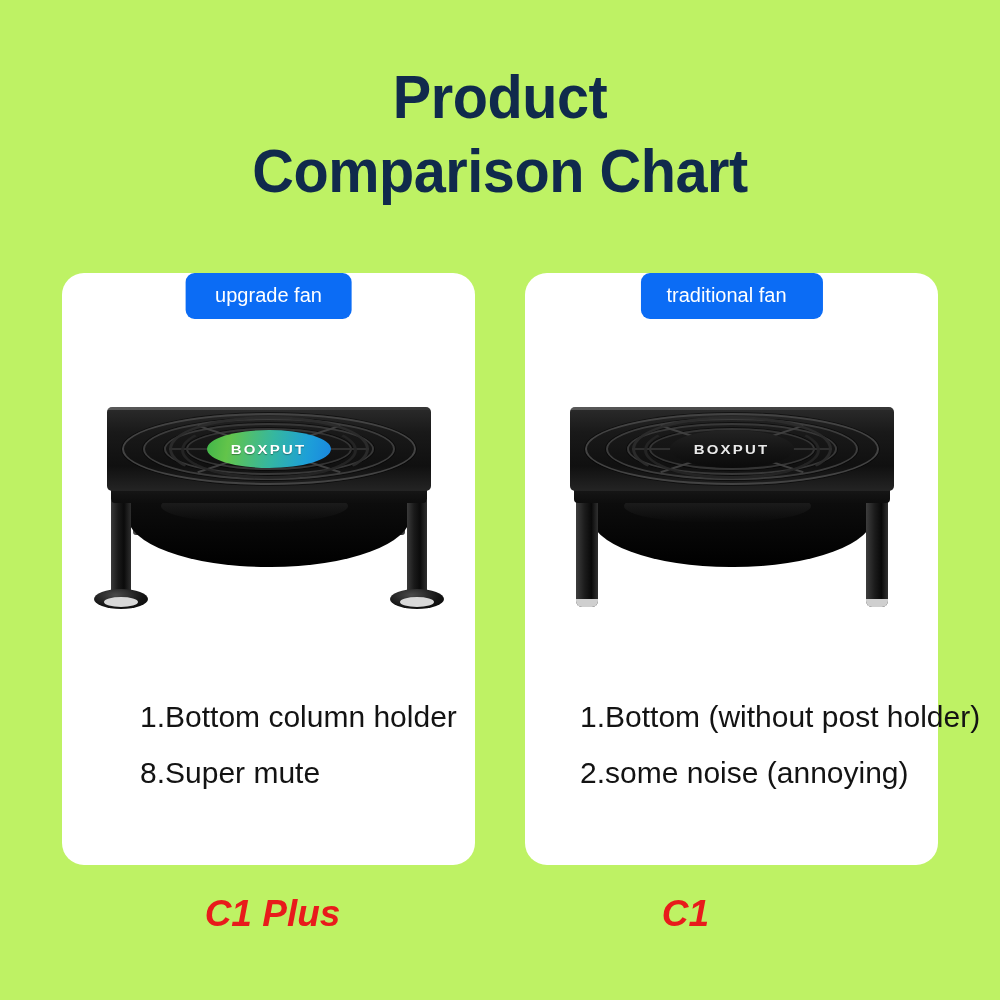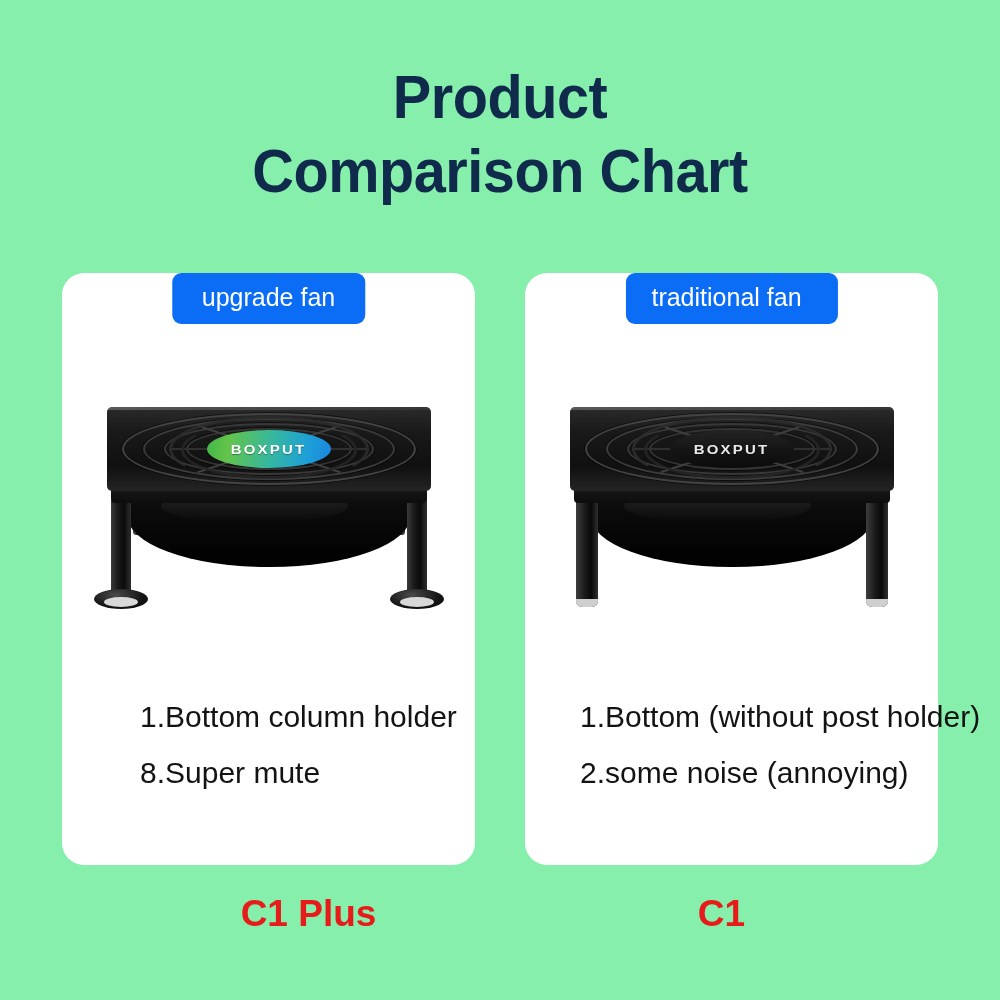--- a/index.html
+++ b/index.html
@@ -14,21 +14,21 @@
     background: #e9e9e9;
     font-family: "Liberation Sans", sans-serif;
     position: relative;
   }
 
   .page {
     position: absolute;
     inset: 0;
     width: 1000px;
     height: 1000px;
-    background: #86efac;
+    background: #bef264;
   }
 
   
   .title-block {
     position: absolute;
     top: 66px;
     left: 0;
     width: 1000px;
     text-align: center;
     color: #102a4c;
@@ -68,21 +68,21 @@
   }
 
   
   .badge {
     position: absolute;
     top: 0px;
     left: 50%;
     transform: translateX(-50%);
     background: #0b6cf5;
     color: #ffffff;
-    font-size: 25px;
+    font-size: 20px;
     font-family: "Liberation Sans", sans-serif;
     border-radius: 9px;
     padding: 12px 30px 14px 30px;
     white-space: nowrap;
     line-height: 1.0;
     z-index: 5;
   }
   .card-right .badge { padding-left: 26px; padding-right: 36px; }
 
   
@@ -306,24 +306,25 @@
     font-family: "Liberation Sans", sans-serif;
     line-height: 1.05;
     margin-bottom: 24px;
     white-space: nowrap;
   }
 
   
   .labels {
     position: absolute;
     top: 893px;
-    left: 77px;
+    left: 66px;
     width: 876px;
     display: flex;
-    justify-content: center;
+    justify-content: flex-start;
+    font-style: italic;
   }
   .label-cell {
     width: 413px;
     text-align: center;
     color: #e81b1b;
     font-size: 37px;
     font-weight: bold;
     font-family: "Liberation Sans", sans-serif;
     letter-spacing: 0px;
   }

